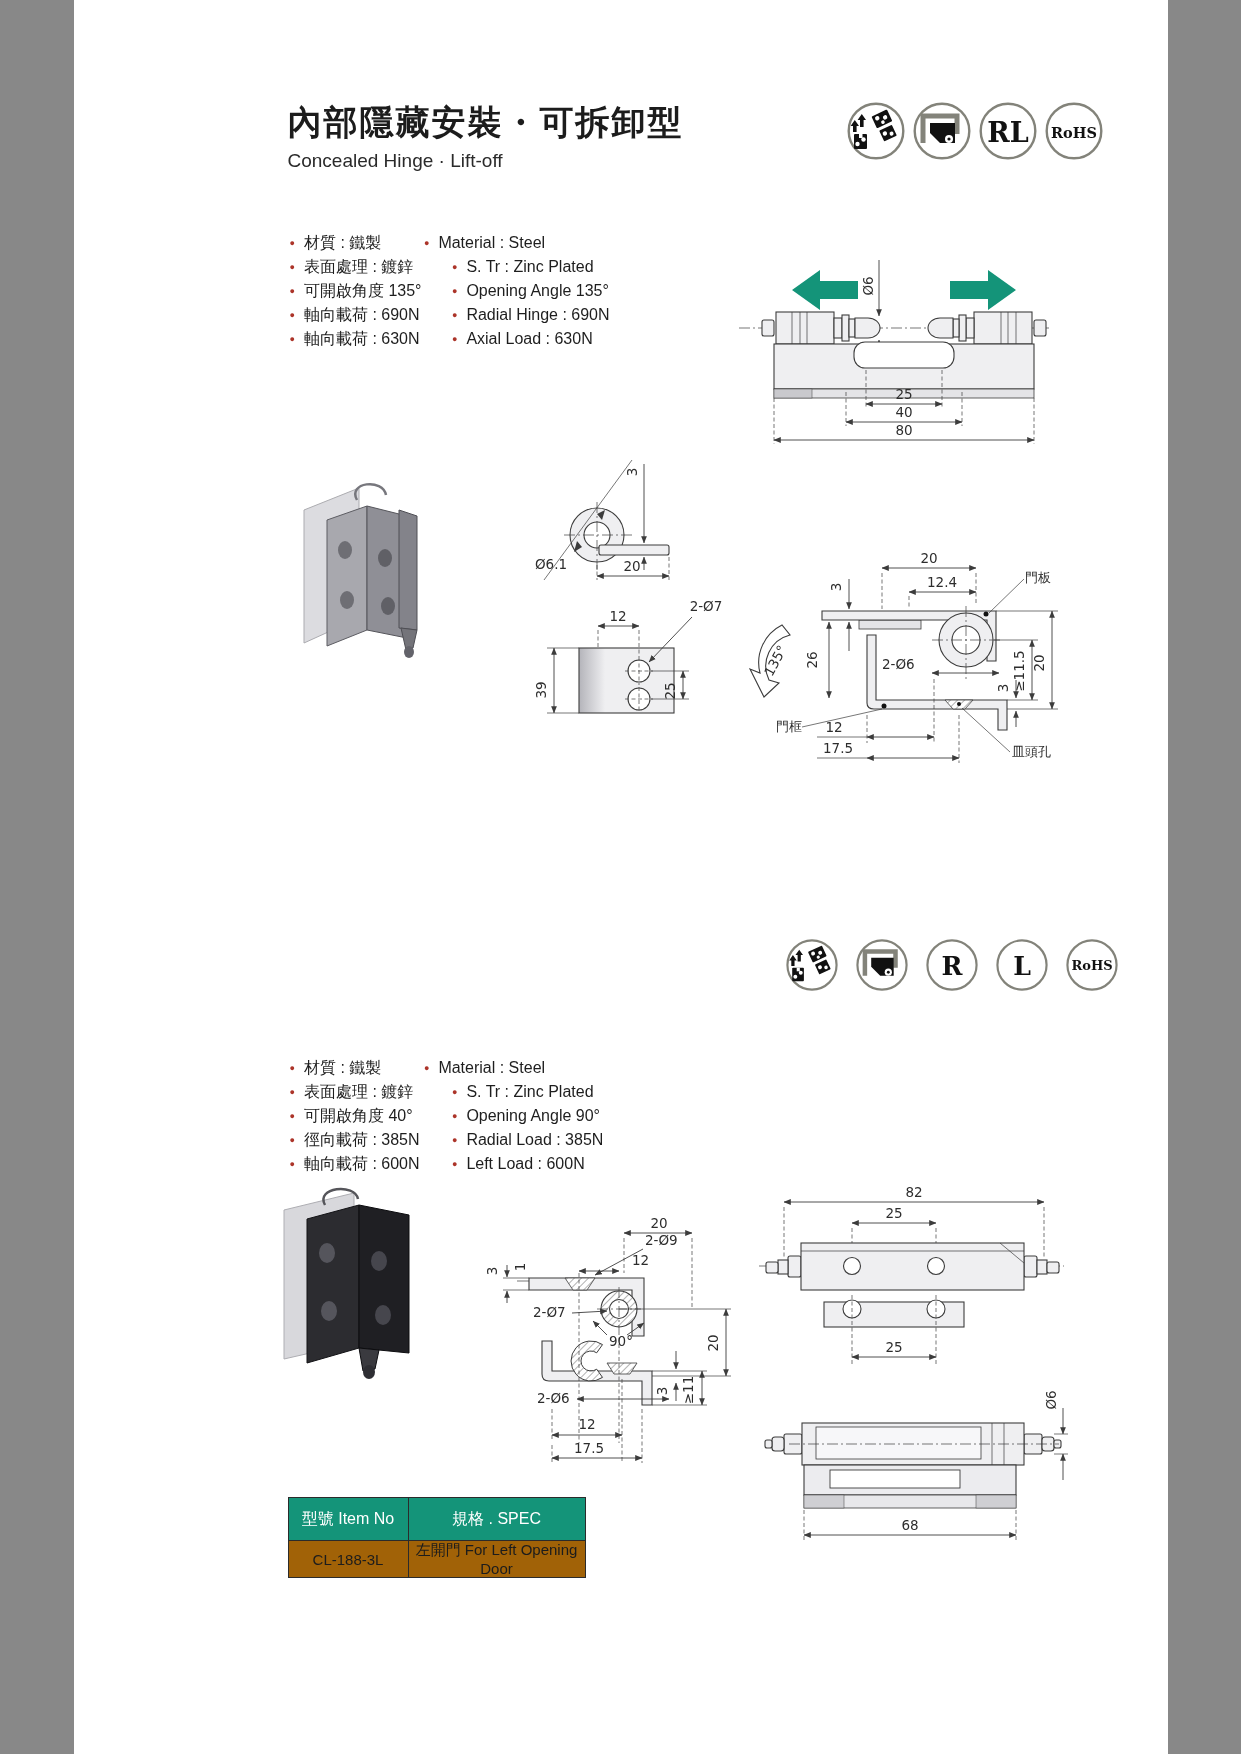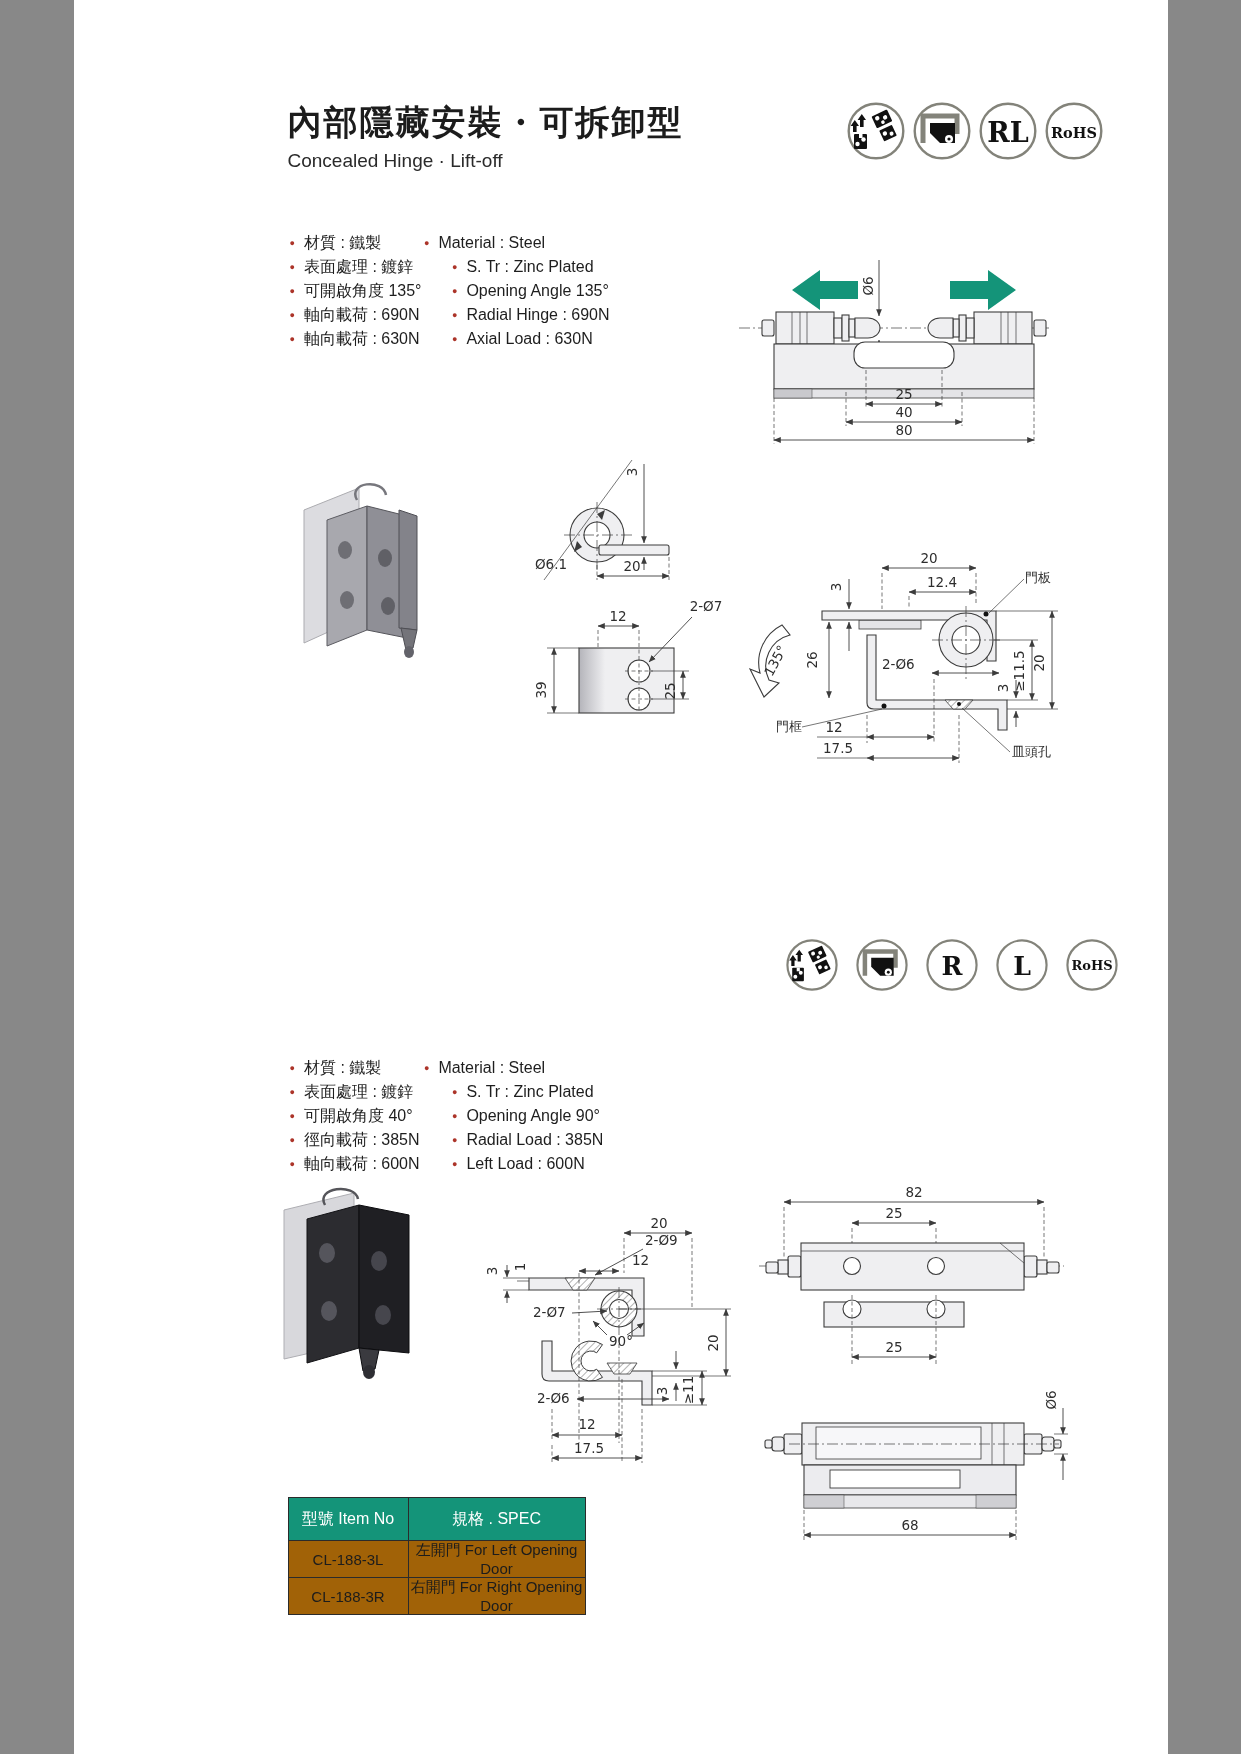--- a/index.html
+++ b/index.html
@@ -487,20 +487,16 @@
       <tr>
         <th class="c1">型號 Item No</th>
         <th class="c2">規格 . SPEC</th>
       </tr>
     </thead>
     <tbody>
       <tr>
         <td>CL-188-3L</td>
         <td>左開門 For Left Opening Door</td>
       </tr>
-      <tr>
-        <td>CL-188-3R</td>
-        <td>右開門 For Right Opening Door</td>
-      </tr>
     </tbody>
   </table>
 
 </div>
 
 </body></html>

